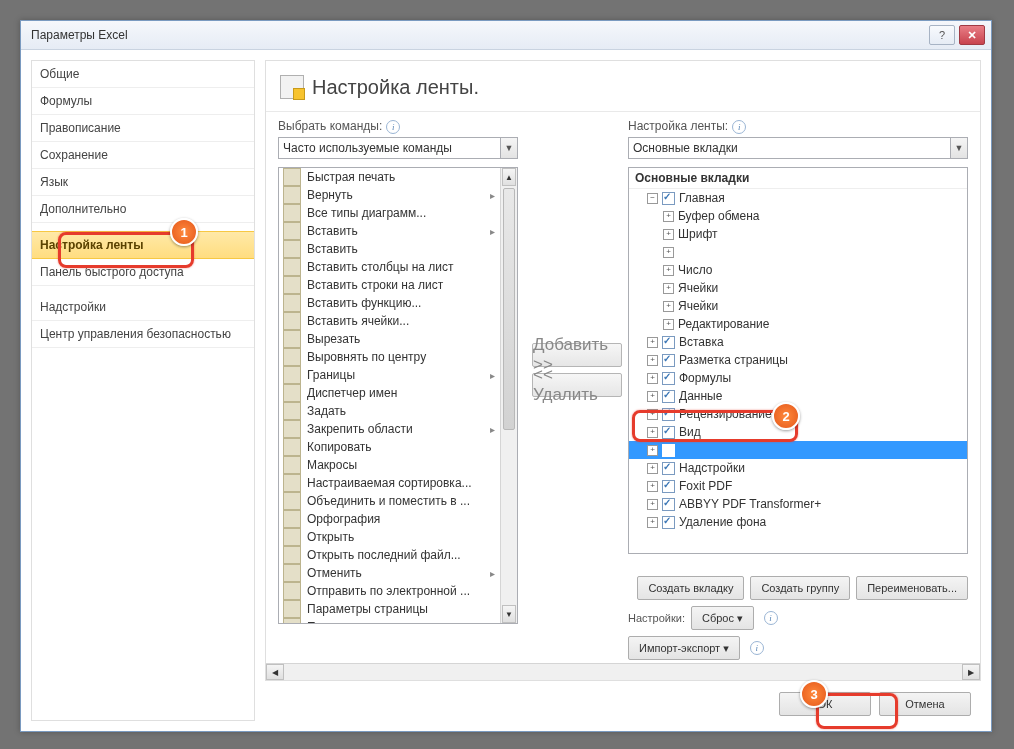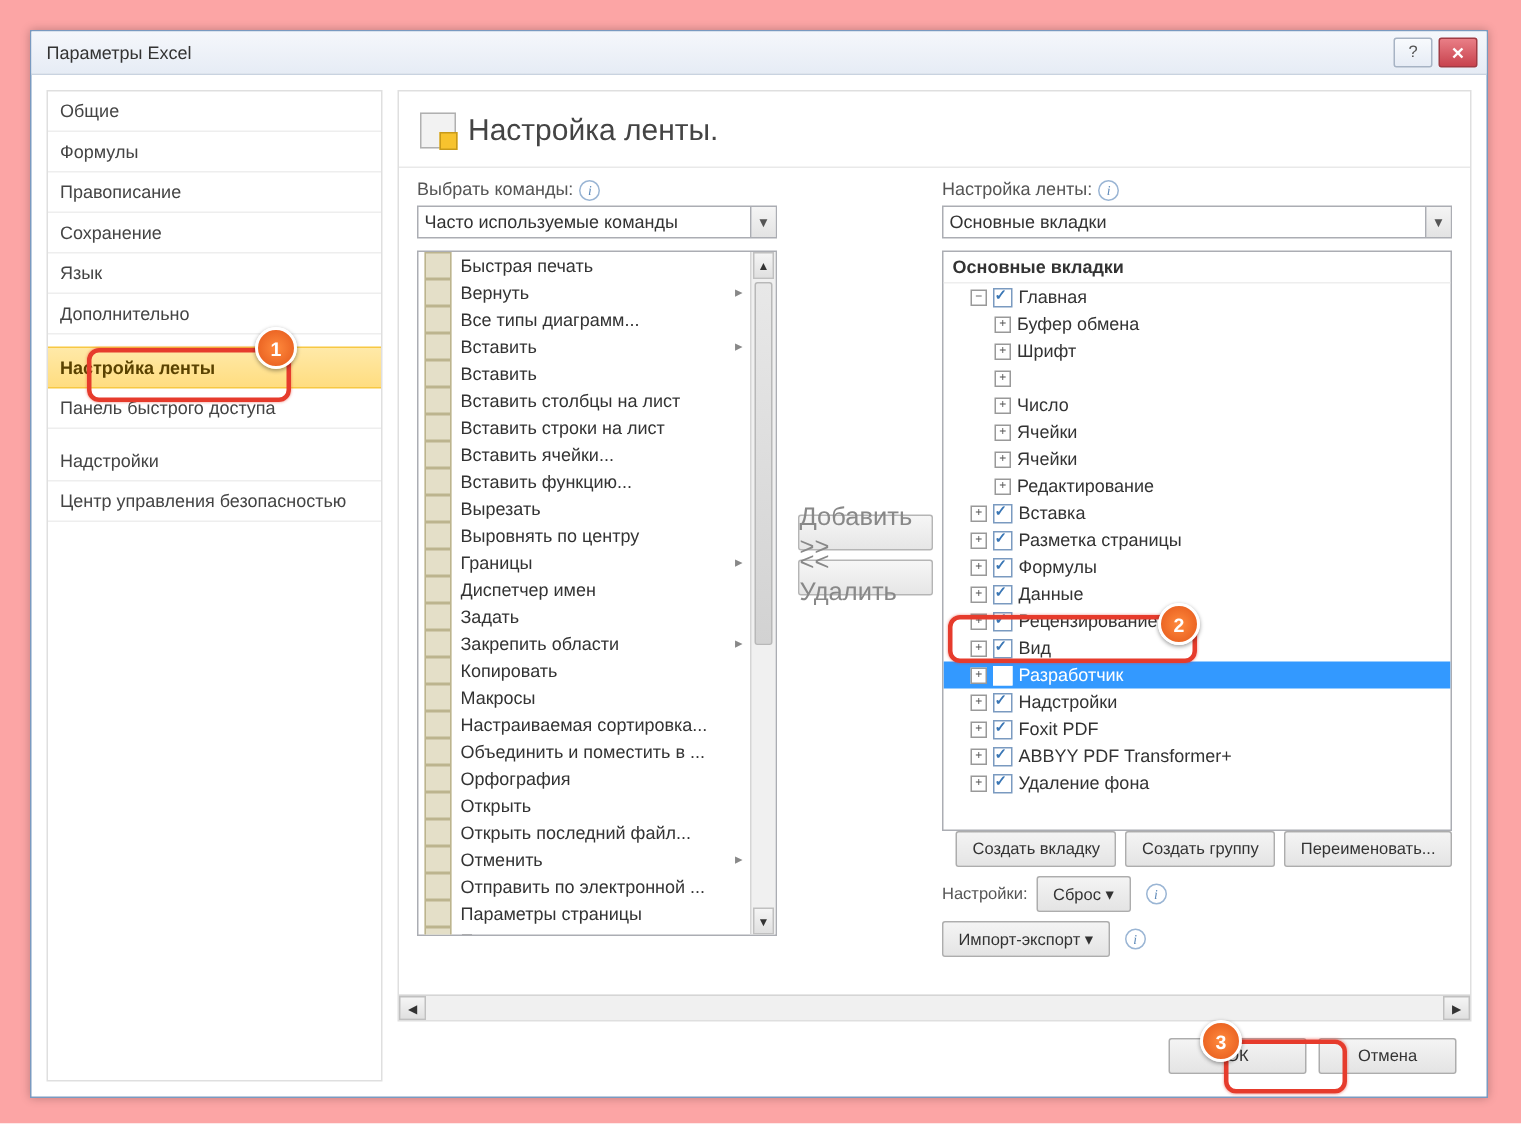--- a/index.html
+++ b/index.html
@@ -1,16 +1,16 @@
 <!DOCTYPE html>
 <html><head>
 <meta charset="utf-8">
 <style>
   html,body{margin:0;padding:0;font-family:"Segoe UI",Tahoma,sans-serif;font-size:12px;color:#333;background:#fff}
-  .frame{width:1014px;height:749px;position:relative;background:#fca5a5}
+  .frame{width:1014px;height:749px;position:relative;background:#737373}
   .window{position:absolute;left:20px;top:20px;width:970px;height:710px;border:1px solid #7a9ac0;background:#fff;box-shadow:0 0 6px rgba(0,0,0,.25)}
   .titlebar{height:28px;background:linear-gradient(#f5f7fb,#e6ecf5);border-bottom:1px solid #c9d3e0;display:flex;align-items:center;padding:0 6px}
   .titlebar .title{flex:1;font-size:12px;color:#333;padding-left:4px}
   .winbtns{display:flex;gap:4px}
   .winbtn{width:24px;height:18px;border:1px solid #a7b3c4;background:linear-gradient(#f8fafd,#e6ecf5);border-radius:2px;display:flex;align-items:center;justify-content:center;font-size:11px;color:#555}
   .winbtn.close{background:linear-gradient(#e97e86,#c8434e);border-color:#a03a43;color:#fff;font-weight:bold}
   .body{position:absolute;left:0;top:29px;right:0;bottom:0}
   .inner{position:absolute;left:10px;top:10px;right:10px;bottom:10px}
   .nav{position:absolute;left:0;top:0;width:222px;bottom:0;border:1px solid #dfdfdf;background:#fff}
   .nav-item{padding:6px 8px;border-bottom:1px solid #eee;color:#444;cursor:default}
@@ -44,21 +44,21 @@
   .tree-hdr{padding:3px 6px;font-weight:bold;font-size:12px;border-bottom:1px solid #eee}
   .tnode{display:flex;align-items:center;gap:4px;height:16px;padding:1px 4px}
   .tnode .exp{width:9px;height:9px;border:1px solid #999;background:#fff;font-size:8px;line-height:7px;text-align:center;color:#555;flex:none}
   .tnode .chk{width:11px;height:11px;border:1px solid #7a9ac0;background:#fff;flex:none;position:relative}
   .tnode .chk.on::after{content:"✓";position:absolute;left:0;top:-2px;font-size:10px;color:#3a76b5;font-weight:bold}
   .tnode .lbl2{flex:1;white-space:nowrap}
   .tnode.sel{background:#3399ff;color:#fff}
   .tnode.sel .chk{border-color:#fff}
   .tnode.sel .chk.on::after{color:#fff}
   .ind1{padding-left:18px}.ind2{padding-left:34px}
-  .btnrow{display:flex;gap:6px;margin-top:0;justify-content:flex-end}
+  .btnrow{display:flex;gap:6px;margin-top:22px;justify-content:flex-end}
   .btn2{height:22px;padding:0 10px;border:1px solid #adadad;background:linear-gradient(#f4f4f4,#e4e4e4);border-radius:2px;font-size:11px;display:flex;align-items:center;justify-content:center;color:#333}
   .settings-row{display:flex;align-items:center;justify-content:flex-start;gap:6px;margin-top:6px;font-size:11px;color:#555}
   .hscroll{position:absolute;left:0;right:0;bottom:0;height:16px;border-top:1px solid #d5d5d5;background:#f0f0f0}
   .hscroll .btn{position:absolute;top:0;bottom:0;width:16px;background:linear-gradient(#f5f5f5,#e0e0e0);border:1px solid #c0c0c0;font-size:8px;display:flex;align-items:center;justify-content:center}
   .hscroll .btn.l{left:0}.hscroll .btn.r{right:0}
   .footer{position:absolute;left:234px;right:0;bottom:0;height:34px;display:flex;align-items:center;justify-content:flex-end;gap:8px;padding-right:10px}
   .footer .btn2{width:70px;justify-content:center}
   
   .anno{position:absolute;border:3px solid #e63b2c;border-radius:8px;box-shadow:0 0 2px rgba(230,59,44,.6);pointer-events:none}
   .badge{position:absolute;width:24px;height:24px;border-radius:50%;background:radial-gradient(#ff8a3d,#e4571a);border:2px solid #fff;box-shadow:0 1px 3px rgba(0,0,0,.4);color:#fff;font-weight:bold;font-size:13px;display:flex;align-items:center;justify-content:center;pointer-events:none}
@@ -137,25 +137,25 @@
                   <div class="cmd-item">
                     <div class="cmd-icn"></div>
                     <div class="cmd-lbl">Вставить столбцы на лист</div>
                   </div>
                   <div class="cmd-item">
                     <div class="cmd-icn"></div>
                     <div class="cmd-lbl">Вставить строки на лист</div>
                   </div>
                   <div class="cmd-item">
                     <div class="cmd-icn"></div>
+                    <div class="cmd-lbl">Вставить функцию...</div>
+                  </div>
+                  <div class="cmd-item">
+                    <div class="cmd-icn"></div>
                     <div class="cmd-lbl">Вставить ячейки...</div>
-                  </div>
-                  <div class="cmd-item">
-                    <div class="cmd-icn"></div>
-                    <div class="cmd-lbl">Вставить функцию...</div>
                   </div>
                   <div class="cmd-item">
                     <div class="cmd-icn"></div>
                     <div class="cmd-lbl">Вырезать</div>
                   </div>
                   <div class="cmd-item">
                     <div class="cmd-icn"></div>
                     <div class="cmd-lbl">Выровнять по центру</div>
                   </div>
                   <div class="cmd-item">
@@ -295,21 +295,20 @@
                     <div class="lbl2">Рецензирование</div>
                   </div>
                   <div class="tnode ind1">
                     <div class="exp">+</div>
                     <div class="chk on"></div>
                     <div class="lbl2">Вид</div>
                   </div>
                   <div class="tnode ind1 sel">
                     <div class="exp">+</div>
                     <div class="chk on"></div>
-                    <div class="lbl2">Разработчик</div>
                   </div>
                   <div class="tnode ind1">
                     <div class="exp">+</div>
                     <div class="chk on"></div>
                     <div class="lbl2">Надстройки</div>
                   </div>
                   <div class="tnode ind1">
                     <div class="exp">+</div>
                     <div class="chk on"></div>
                     <div class="lbl2">Foxit PDF</div>

